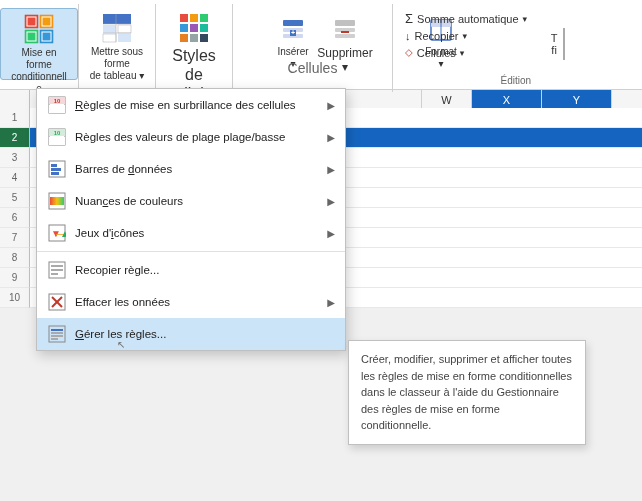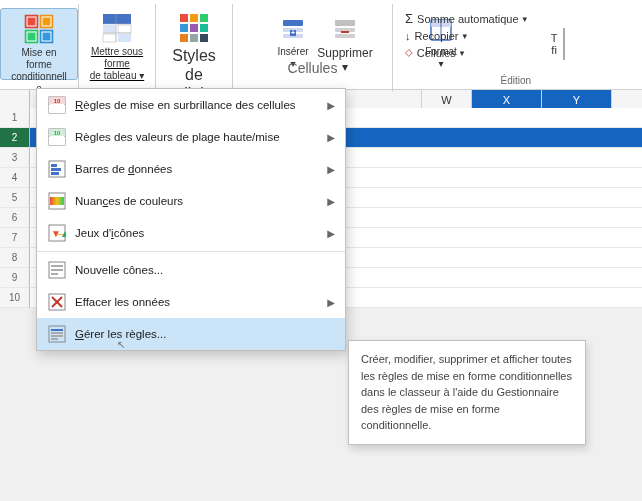--- a/index.html
+++ b/index.html
@@ -181,21 +181,21 @@
       </div>
       <div class="ribbon-btn-label" style="font-size:10px; line-height:1.2;">
         <span>Mise en forme
 conditionnelle</span>
       </div>
     </div>
     <div style="position:absolute; bottom:6px; left:50%; transform:translateX(-50%); font-size:10px; color:#888; white-space:nowrap;"></div>
   </div>
 
   <div class="section-wrapper" style="padding: 4px 0;">
-    <div class="ribbon-btn" style="min-width:65px; padding: 4px 8px; text-decoration: underline;">
+    <div class="ribbon-btn" style="min-width:65px; padding: 4px 8px;">
       <div class="ribbon-btn-icon">
         <svg width="32" height="32" viewBox="0 0 32 32">
           <rect x="2" y="2" width="28" height="10" fill="#4472c4"></rect>
           <rect x="2" y="13" width="13" height="8" fill="#d6e4f7"></rect>
           <rect x="17" y="13" width="13" height="8" fill="#fff" stroke="#aaa" stroke-width="0.5"></rect>
           <rect x="2" y="22" width="13" height="8" fill="#fff" stroke="#aaa" stroke-width="0.5"></rect>
           <rect x="17" y="22" width="13" height="8" fill="#d6e4f7"></rect>
           <line x1="15" y1="2" x2="15" y2="30" stroke="#aaa" stroke-width="0.5"></line>
           <line x1="2" y1="12" x2="30" y2="12" stroke="#aaa" stroke-width="0.5"></line>
           <line x1="2" y1="21" x2="30" y2="21" stroke="#aaa" stroke-width="0.5"></line>
@@ -322,21 +322,21 @@
 
   <div class="menu-item">
     <div class="menu-icon">
       <svg width="18" height="18" viewBox="0 0 18 18">
         <rect x="1" y="1" width="16" height="16" fill="none" stroke="#888" stroke-width="1"></rect>
         <rect x="1" y="1" width="16" height="7" fill="#d4edda"></rect>
         <rect x="1" y="9" width="16" height="8" fill="#fff"></rect>
         <text x="9" y="7" text-anchor="middle" fill="#27ae60" font-size="6" font-weight="bold">10</text>
       </svg>
     </div>
-    <span>Règles des valeurs de plage haute/mise</span>
+    <span>Règles des valeurs de plage plage/basse</span>
     <span class="menu-arrow">▶</span>
   </div>
 
   <div class="menu-item">
     <div class="menu-icon">
       <svg width="18" height="18" viewBox="0 0 18 18">
         <rect x="1" y="1" width="16" height="16" fill="none" stroke="#888" stroke-width="1"></rect>
         <rect x="3" y="4" width="6" height="3" fill="#4472c4"></rect>
         <rect x="3" y="8" width="10" height="3" fill="#4472c4"></rect>
         <rect x="3" y="12" width="8" height="3" fill="#4472c4"></rect>
@@ -381,21 +381,21 @@
 
   <div class="menu-item">
     <div class="menu-icon">
       <svg width="18" height="18" viewBox="0 0 18 18">
         <rect x="1" y="1" width="16" height="16" fill="none" stroke="#888" stroke-width="1"></rect>
         <rect x="3" y="4" width="12" height="2" fill="#aaa"></rect>
         <rect x="3" y="8" width="12" height="2" fill="#aaa"></rect>
         <rect x="3" y="12" width="7" height="2" fill="#aaa"></rect>
       </svg>
     </div>
-    <span>Nouvelle cônes...</span>
+    <span>Recopier règle...</span>
   </div>
 
   <div class="menu-item">
     <div class="menu-icon">
       <svg width="18" height="18" viewBox="0 0 18 18">
         <rect x="1" y="1" width="16" height="16" fill="none" stroke="#888" stroke-width="1"></rect>
         <line x1="4" y1="4" x2="14" y2="14" stroke="#c0392b" stroke-width="2"></line>
         <line x1="14" y1="4" x2="4" y2="14" stroke="#c0392b" stroke-width="2"></line>
       </svg>
     </div>

